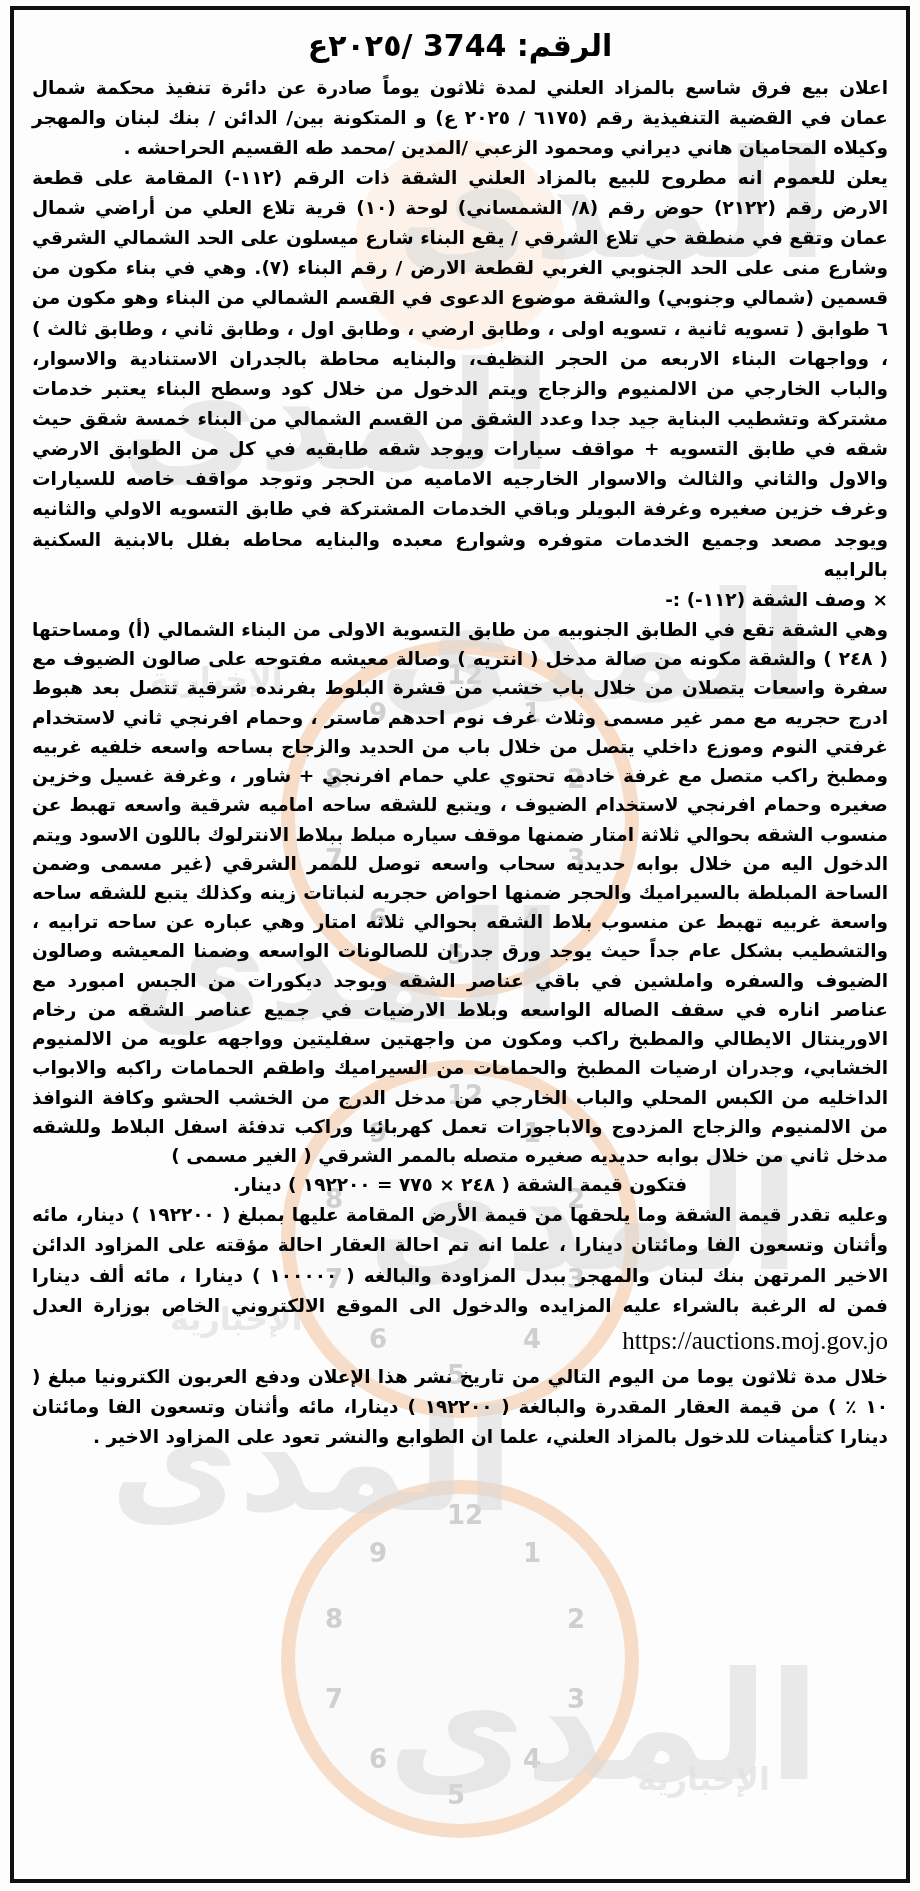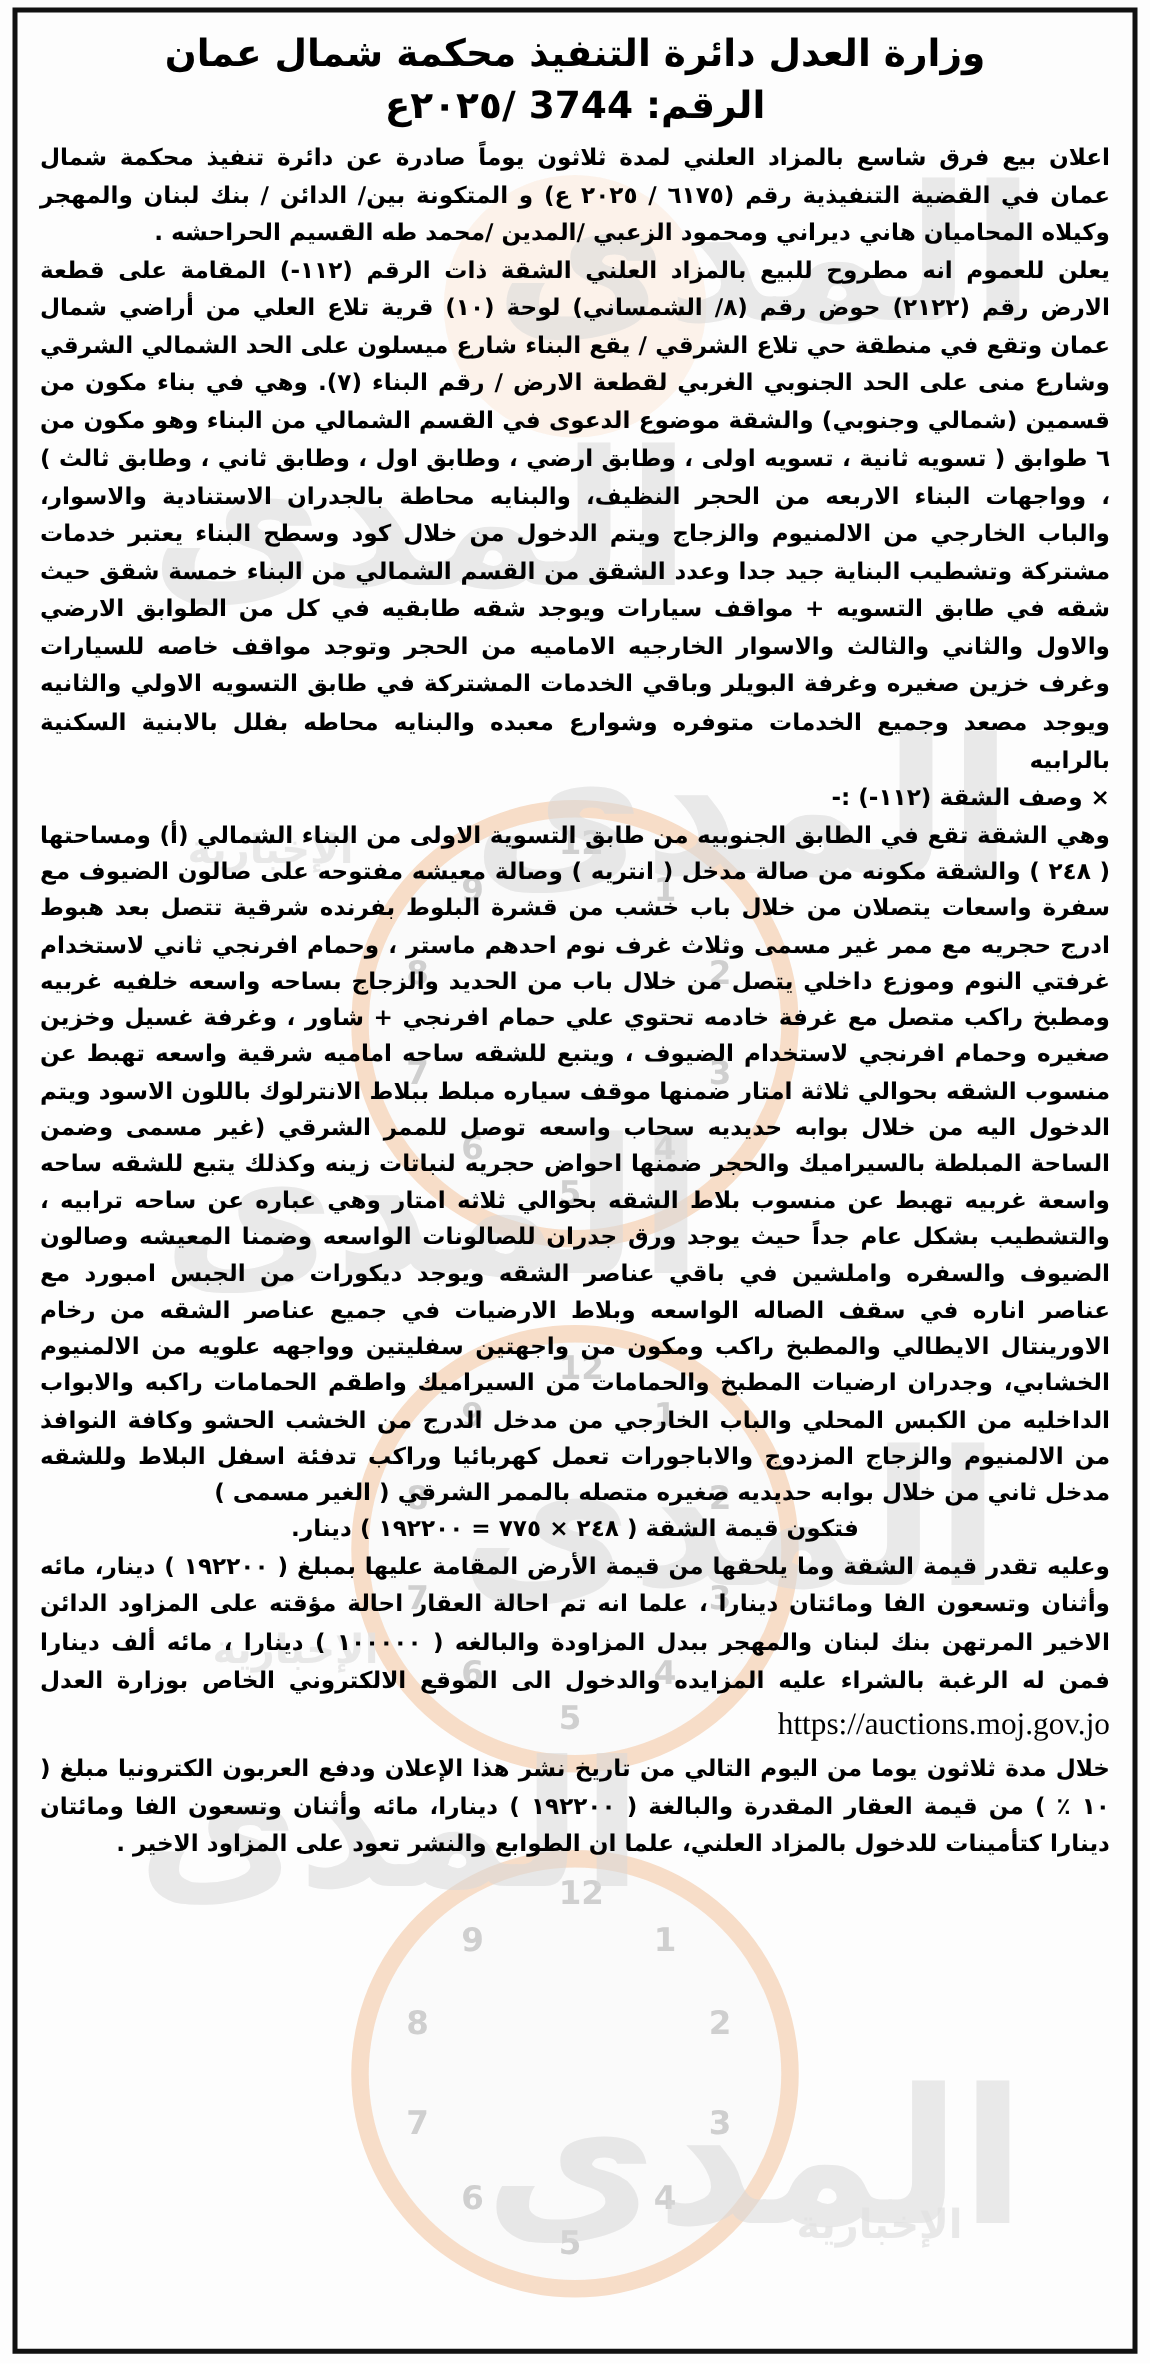--- a/index.html
+++ b/index.html
@@ -214,21 +214,20 @@
     <div class="wm-word wm-7">المدى</div>
 
     <div class="wm-sub wms-1">الإخبارية</div>
     <div class="wm-sub wms-2">الإخبارية</div>
     <div class="wm-sub wms-3">الإخبارية</div>
   </div>
 
   <div class="doc-frame">
     <div class="doc-inner">
 
-      <div class="hdr-line">وزارة العدل دائرة التنفيذ  محكمة شمال عمان</div>
       <div class="hdr-line2">الرقم: 3744 /٢٠٢٥ع</div>
 
       <p class="para first right-last">اعلان بيع فرق شاسع بالمزاد العلني لمدة ثلاثون يوماً صادرة عن دائرة تنفيذ محكمة شمال عمان في القضية التنفيذية رقم (٦١٧٥ / ٢٠٢٥ ع) و المتكونة بين/ الدائن / بنك لبنان والمهجر وكيلاه المحاميان هاني ديراني ومحمود الزعبي /المدين /محمد طه القسيم الحراحشه .</p>
       <p class="para right-last">يعلن للعموم انه مطروح للبيع بالمزاد العلني الشقة ذات الرقم (١١٢-) المقامة على قطعة الارض رقم (٢١٢٢) حوض رقم (٨/ الشمساني) لوحة (١٠) قرية تلاع العلي من أراضي شمال عمان وتقع في منطقة حي تلاع الشرقي / يقع البناء شارع ميسلون على الحد الشمالي الشرقي وشارع منى على الحد الجنوبي الغربي لقطعة الارض / رقم البناء (٧). وهي في بناء مكون من قسمين (شمالي وجنوبي) والشقة موضوع الدعوى في القسم الشمالي من البناء وهو مكون من ٦ طوابق ( تسويه ثانية ، تسويه اولى ، وطابق ارضي ، وطابق اول ، وطابق ثاني ، وطابق ثالث ) ، وواجهات البناء الاربعه من الحجر النظيف، والبنايه محاطة بالجدران الاستنادية والاسوار، والباب الخارجي من الالمنيوم والزجاج ويتم الدخول من خلال كود وسطح البناء يعتبر خدمات مشتركة وتشطيب البناية جيد جدا وعدد الشقق من القسم الشمالي من البناء خمسة شقق حيث شقه في طابق التسويه + مواقف سيارات ويوجد شقه طابقيه في كل من الطوابق الارضي والاول والثاني والثالث والاسوار الخارجيه الاماميه من الحجر وتوجد مواقف خاصه للسيارات وغرف خزين صغيره وغرفة البويلر وباقي الخدمات المشتركة في طابق التسويه الاولي والثانيه ويوجد مصعد وجميع الخدمات متوفره وشوارع معبده والبنايه محاطه بفلل بالابنية السكنية بالرابيه</p>
       <p class="para right-last bullet-x">× وصف الشقة (١١٢-) :-</p>
       <p class="para right-last tight">وهي الشقة تقع في الطابق الجنوبيه من طابق التسوية الاولى من البناء الشمالي (أ) ومساحتها ( ٢٤٨ ) والشقة مكونه من صالة مدخل ( انتريه ) وصالة معيشه مفتوحه على صالون الضيوف مع سفرة واسعات يتصلان من خلال باب خشب من قشرة البلوط بفرنده شرقية تتصل بعد هبوط ادرج حجريه مع ممر غير مسمى وثلاث غرف نوم احدهم ماستر ، وحمام افرنجي ثاني لاستخدام غرفتي النوم وموزع داخلي يتصل من خلال باب من الحديد والزجاج بساحه واسعه خلفيه غربيه ومطبخ راكب متصل مع غرفة خادمه تحتوي علي حمام افرنجي + شاور ، وغرفة غسيل وخزين صغيره وحمام افرنجي لاستخدام الضيوف ، ويتبع للشقه ساحه اماميه شرقية واسعه تهبط عن منسوب الشقه بحوالي ثلاثة امتار ضمنها موقف سياره مبلط ببلاط الانترلوك باللون الاسود ويتم الدخول اليه من خلال بوابه حديديه سحاب واسعه توصل للممر الشرقي (غير مسمى وضمن الساحة المبلطة بالسيراميك والحجر ضمنها احواض حجريه لنباتات زينه وكذلك يتبع للشقه ساحه واسعة غربيه تهبط عن منسوب بلاط الشقه بحوالي ثلاثه امتار وهي عباره عن ساحه ترابيه ، والتشطيب بشكل عام جداً حيث يوجد ورق جدران للصالونات الواسعه وضمنا المعيشه وصالون الضيوف والسفره واملشين في باقي عناصر الشقه ويوجد ديكورات من الجبس امبورد مع عناصر اناره في سقف الصاله الواسعه وبلاط الارضيات في جميع عناصر الشقه من رخام الاورينتال الايطالي والمطبخ راكب ومكون من واجهتين سفليتين وواجهه علويه من الالمنيوم الخشابي، وجدران ارضيات المطبخ والحمامات من السيراميك واطقم الحمامات راكبه والابواب الداخليه من الكبس المحلي والباب الخارجي من مدخل الدرج من الخشب الحشو وكافة النوافذ من الالمنيوم والزجاج المزدوج والاباجورات تعمل كهربائيا وراكب تدفئة اسفل البلاط وللشقه مدخل ثاني من خلال بوابه حديديه صغيره متصله بالممر الشرقي ( الغير مسمى )</p>
       <p class="para center-last">فتكون قيمة الشقة ( ٢٤٨ × ٧٧٥ = ١٩٢٢٠٠ ) دينار.</p>
       <p class="para right-last"><span>وعليه تقدر قيمة الشقة وما يلحقها من قيمة الأرض المقامة عليها بمبلغ ( ١٩٢٢٠٠ ) دينار، مائه وأثنان وتسعون الفا ومائتان دينارا ، علما انه تم احالة العقار احالة مؤقته على المزاود الدائن الاخير المرتهن بنك لبنان والمهجر ببدل المزاودة والبالغه ( ١٠٠٠٠٠ ) دينارا ، مائه ألف دينارا فمن له الرغبة بالشراء عليه المزايده والدخول الى الموقع الالكتروني الخاص بوزارة العدل</span> <span class="url">https://auctions.moj.gov.jo</span></p>
       <p class="para right-last">خلال مدة ثلاثون يوما من اليوم التالي من تاريخ نشر هذا الإعلان ودفع العربون الكترونيا مبلغ ( ١٠ ٪ ) من قيمة العقار المقدرة والبالغة ( ١٩٢٢٠٠ ) دينارا، مائه وأثنان وتسعون الفا ومائتان دينارا كتأمينات للدخول بالمزاد العلني، علما ان الطوابع والنشر تعود على المزاود الاخير .</p>
 

